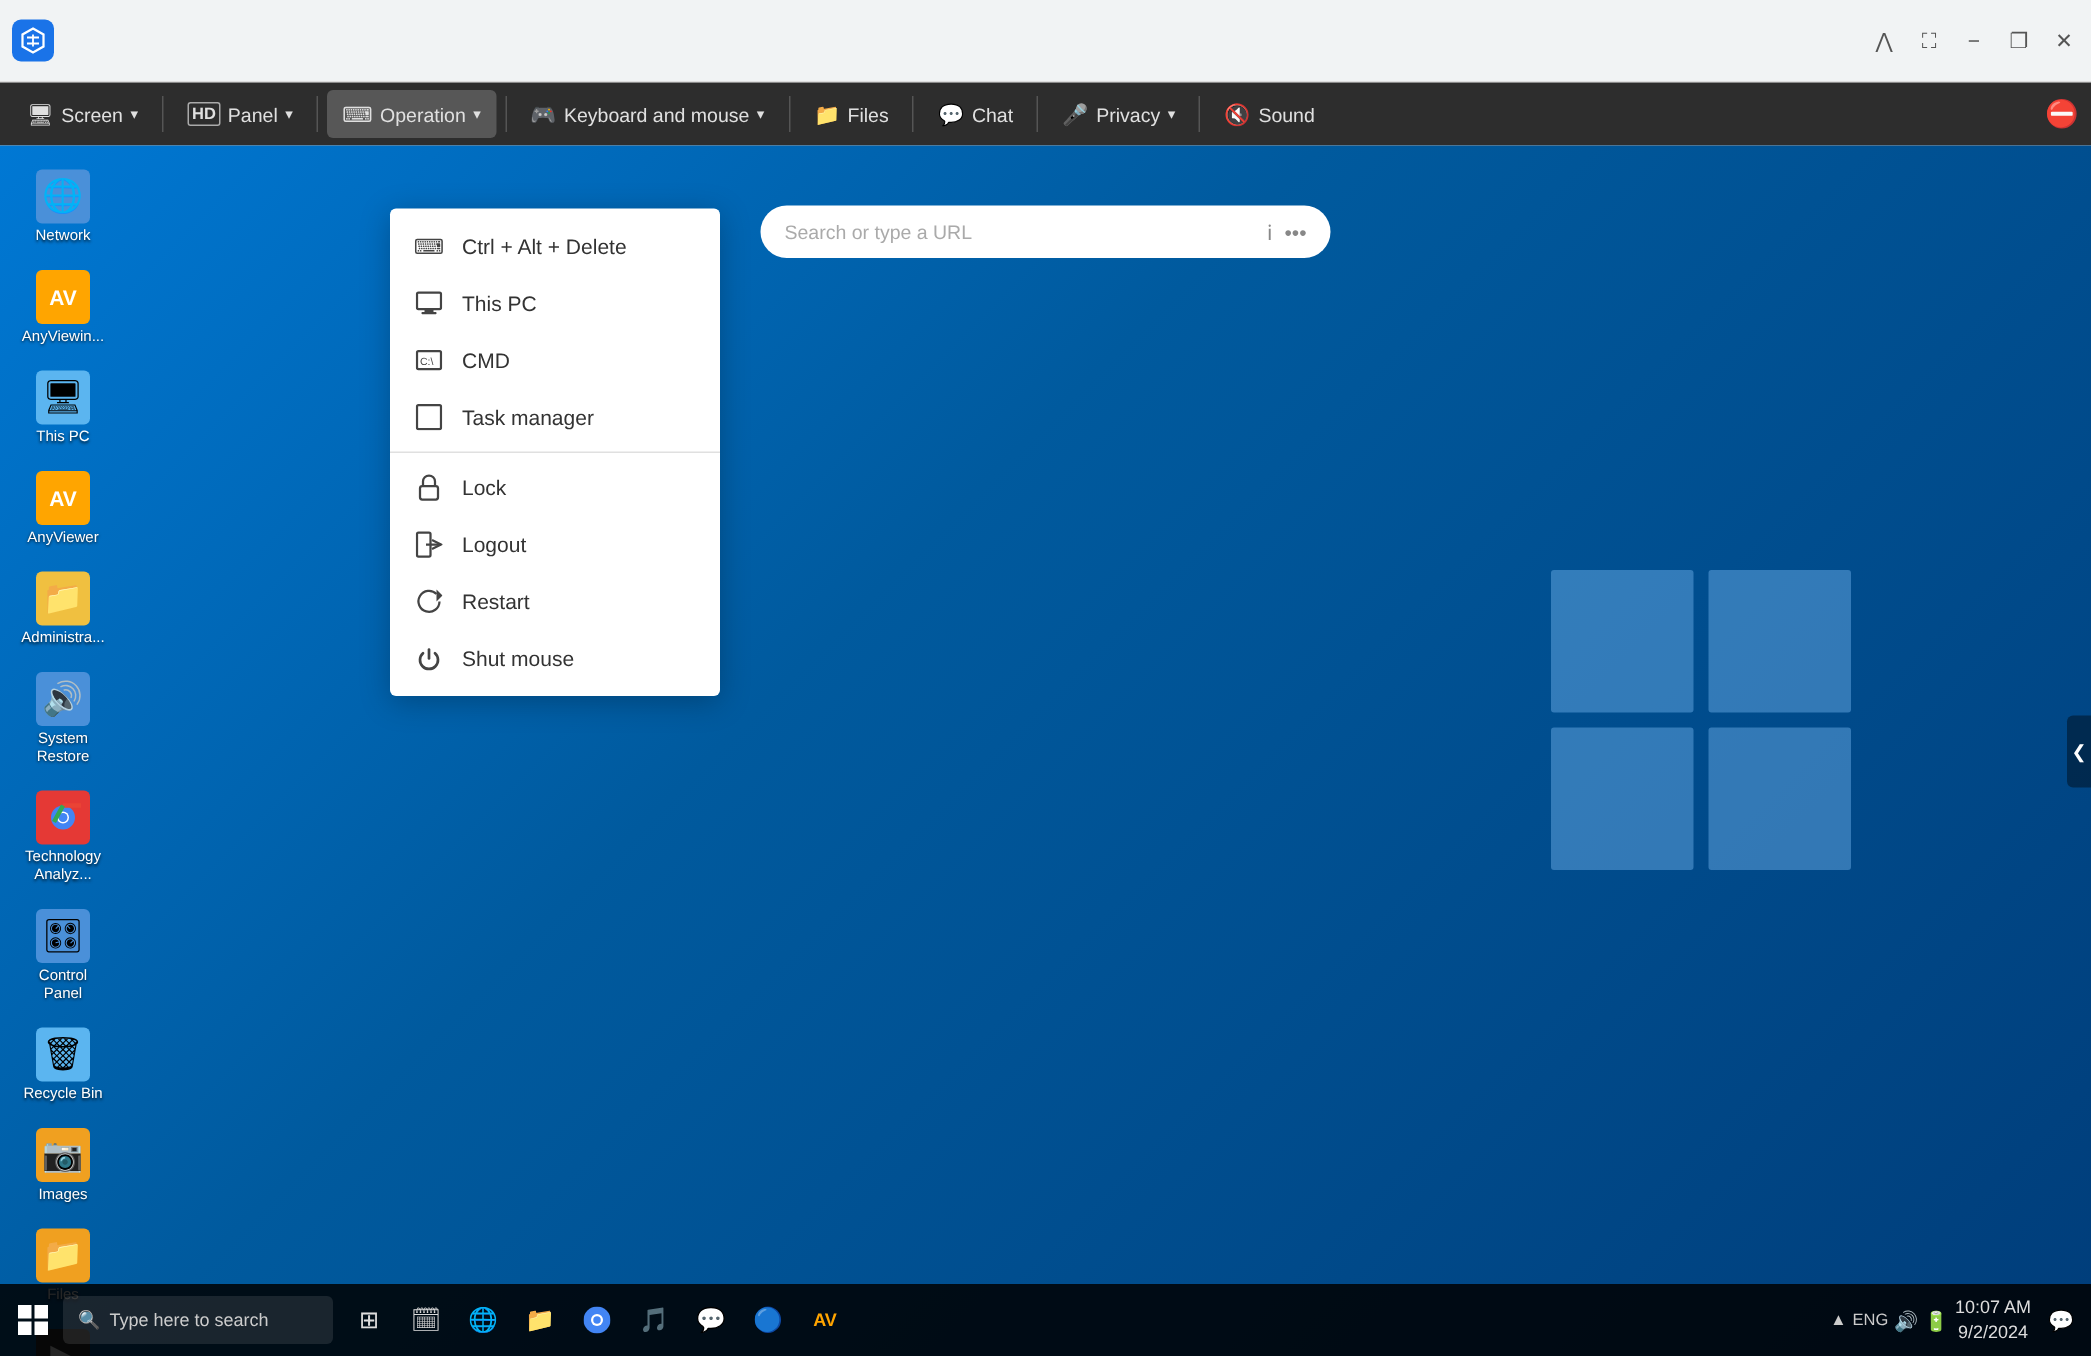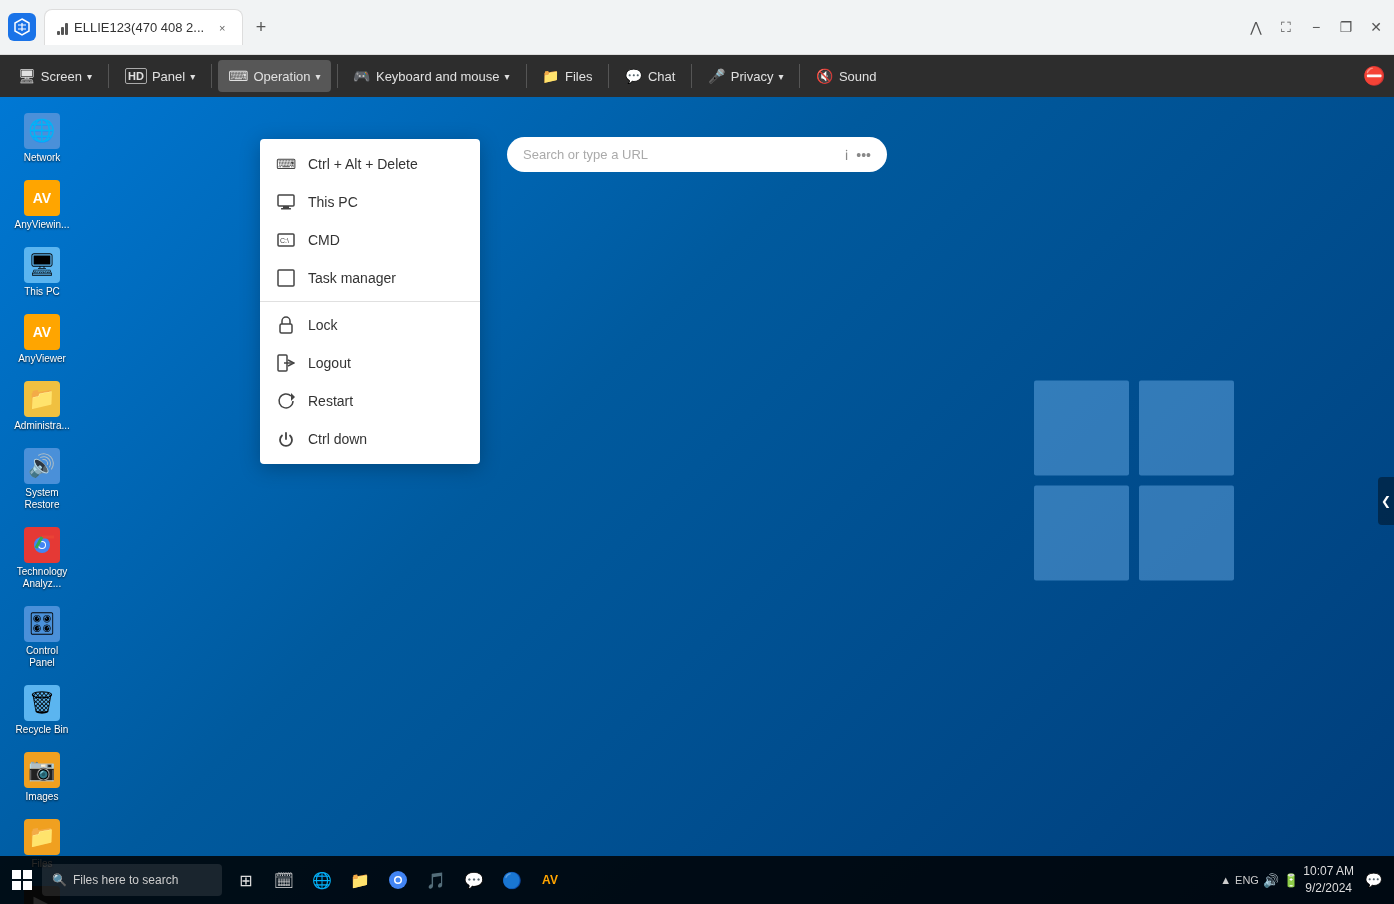--- a/index.html
+++ b/index.html
@@ -219,32 +219,20 @@
   </style>
 </head>
 <body>
 
 <div class="browser-chrome">
   <div class="browser-logo">
     <svg width="18" height="18" viewBox="0 0 18 18">
       <path d="M9 1 L16 5 L16 13 L9 17 L2 13 L2 5 Z" fill="none" stroke="white" stroke-width="1.5"></path>
       <path d="M9 5 L9 13 M5 7 L13 7 M5 11 L13 11" stroke="white" stroke-width="1.2"></path>
     </svg>
-  </div>
-  <div class="tab-bar">
-    <div class="tab-item">
-      <div class="tab-signal">
-        <span style="height:4px"></span>
-        <span style="height:8px"></span>
-        <span style="height:12px"></span>
-      </div>
-      <span>ELLIE123(470 408 2...</span>
-      <div class="tab-close">×</div>
-    </div>
-    <div class="tab-new">+</div>
   </div>
   <div class="browser-controls">
     <div class="browser-btn">⋀</div>
     <div class="browser-btn">⛶</div>
     <div class="browser-btn">−</div>
     <div class="browser-btn">❐</div>
     <div class="browser-btn">✕</div>
   </div>
 </div>
 
@@ -388,21 +376,21 @@
       <div class="taskbar-start">
         <svg width="22" height="22" viewBox="0 0 22 22">
           <rect x="1" y="1" width="9" height="9" fill="white"></rect>
           <rect x="12" y="1" width="9" height="9" fill="white"></rect>
           <rect x="1" y="12" width="9" height="9" fill="white"></rect>
           <rect x="12" y="12" width="9" height="9" fill="white"></rect>
         </svg>
       </div>
       <div class="taskbar-search">
         <span>🔍</span>
-        <span style="font-size:12px;color:#ccc;">Files here to search</span>
+        <span style="font-size:12px;color:#ccc;">Type here to search</span>
       </div>
       <div class="taskbar-icons">
         <div class="taskbar-icon-btn">⊞</div>
         <div class="taskbar-icon-btn">🗓</div>
         <div class="taskbar-icon-btn">🌐</div>
         <div class="taskbar-icon-btn">📁</div>
         <div class="taskbar-icon-btn">
           <svg width="18" height="18" viewBox="0 0 18 18">
             <circle cx="9" cy="9" r="9" fill="#4285f4"></circle>
             <circle cx="9" cy="9" r="4" fill="white"></circle>
@@ -494,17 +482,17 @@
       </span>
       <span>Restart</span>
     </div>
     <div class="menu-item">
       <span class="menu-icon">
         <svg width="18" height="18" viewBox="0 0 18 18">
           <path d="M9 3 L9 9" stroke="#444" stroke-width="1.8" stroke-linecap="round"></path>
           <path d="M5 5.5 A6 6 0 1 0 13 5.5" fill="none" stroke="#444" stroke-width="1.8" stroke-linecap="round"></path>
         </svg>
       </span>
-      <span>Ctrl down</span>
+      <span>Shut mouse</span>
     </div>
   </div>
 
 </div>
 
 </body></html>

